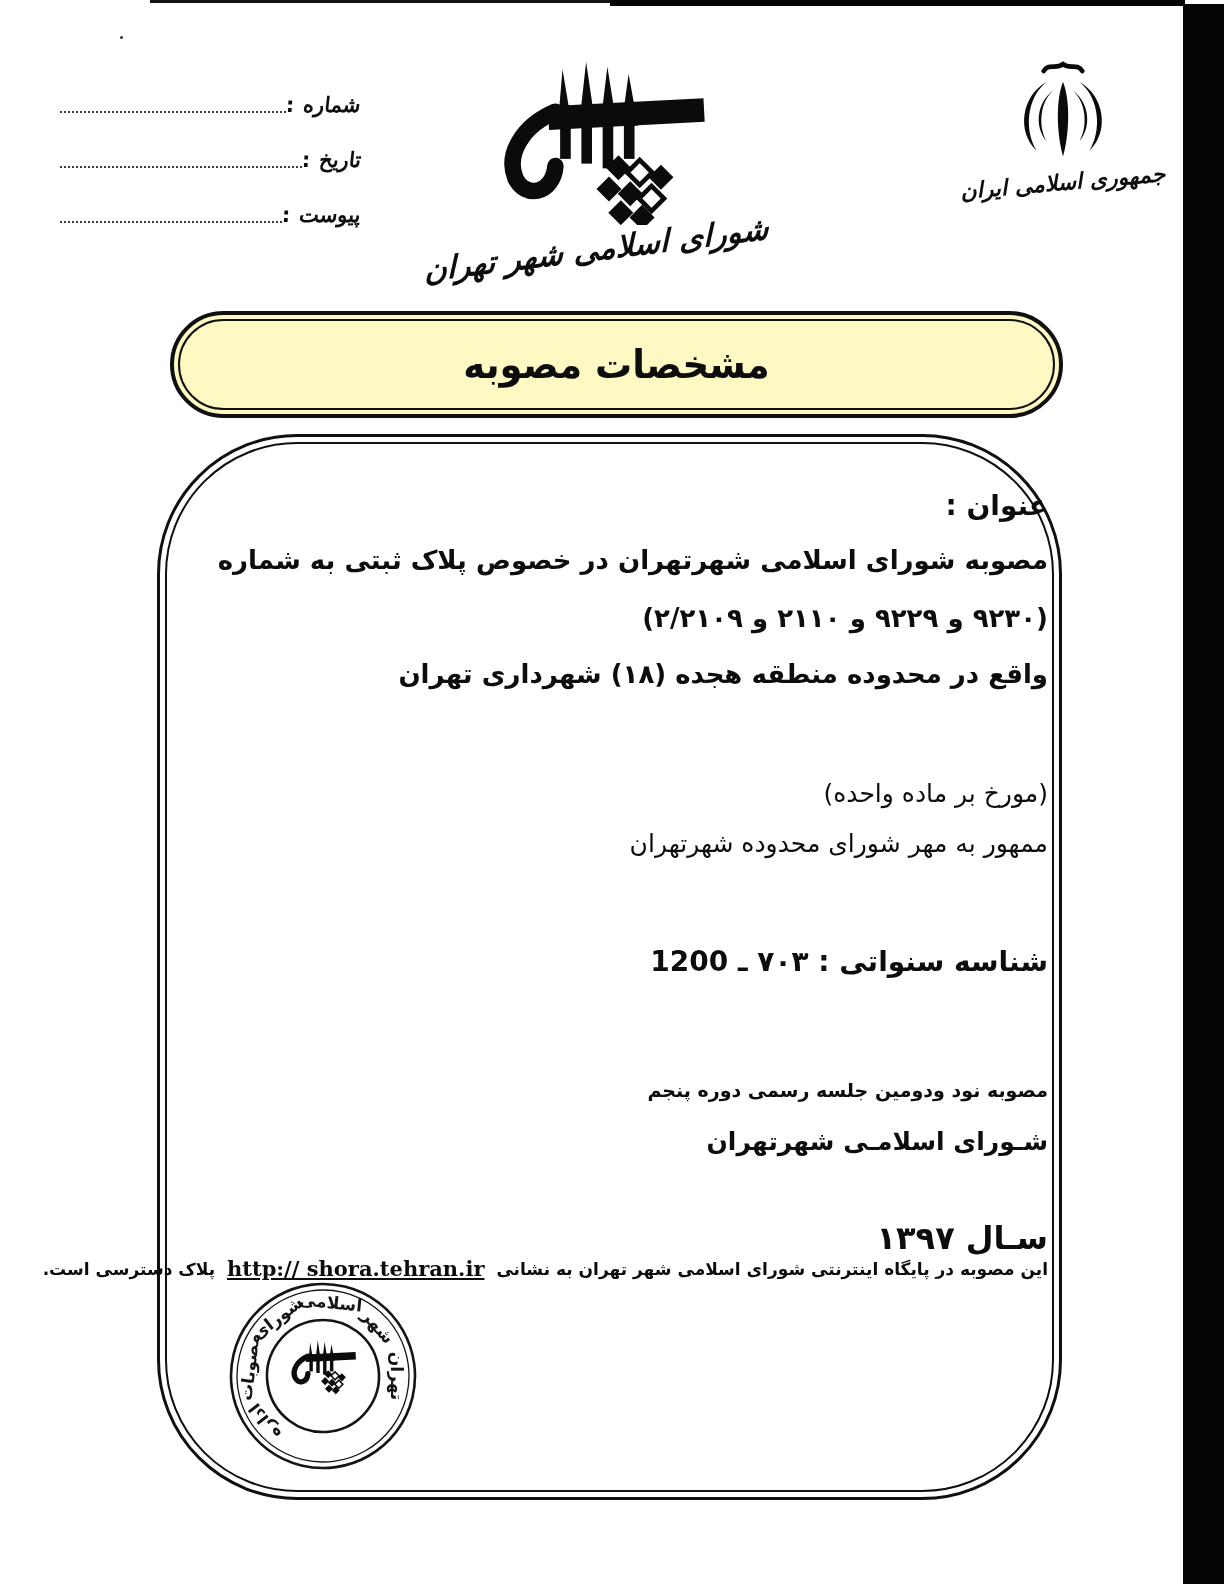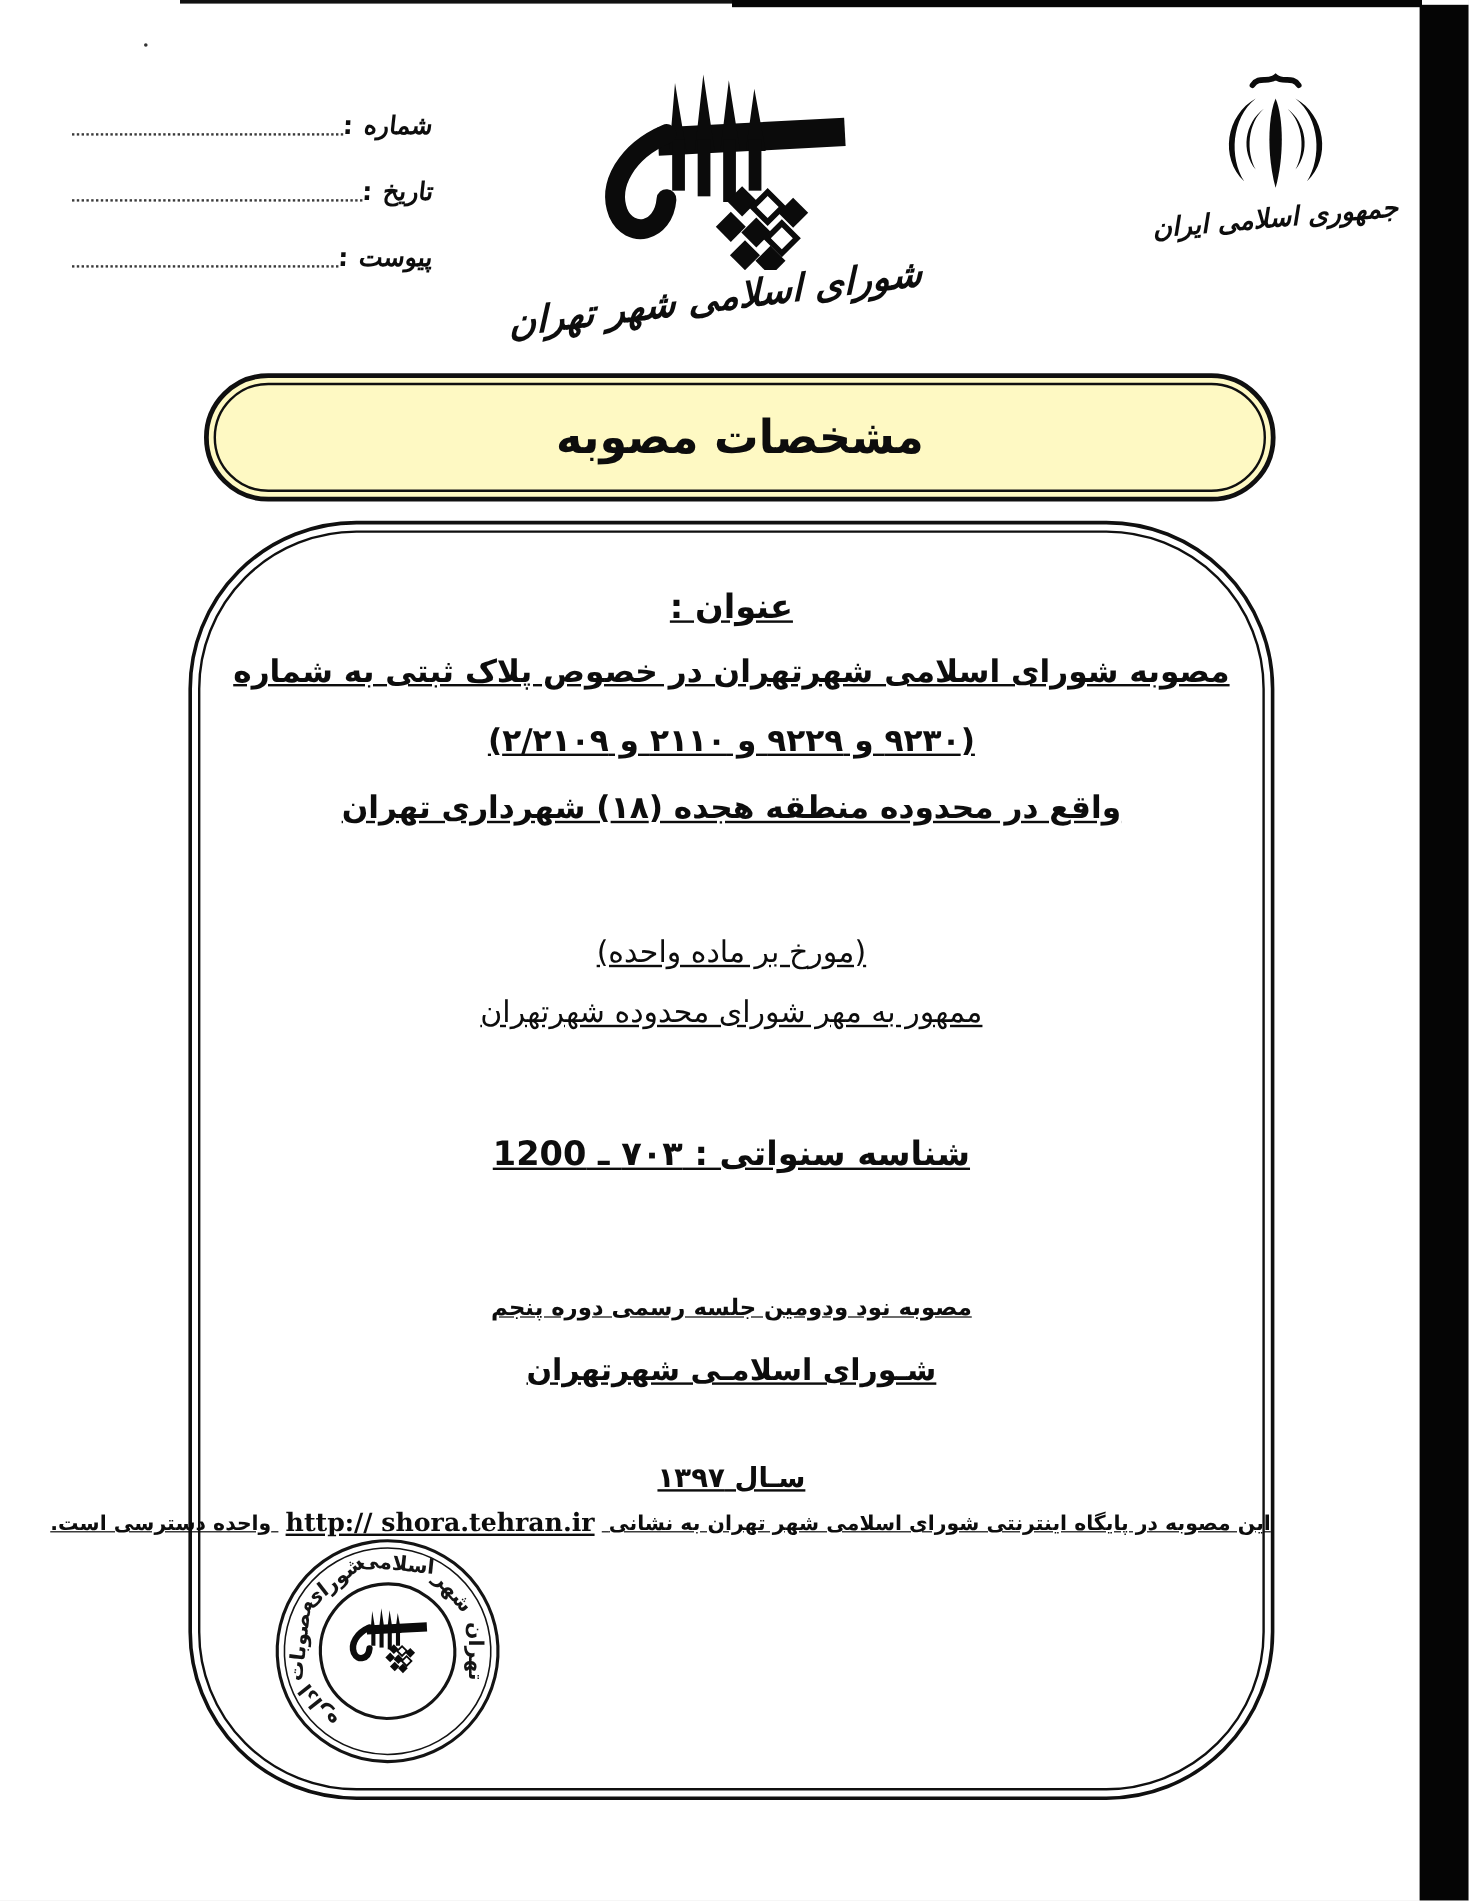--- a/index.html
+++ b/index.html
@@ -43,33 +43,33 @@
     position:absolute; inset:4px; border:2px solid #101010; border-radius:50px;
     display:flex; align-items:center; justify-content:center;
   }
   .header-title{font-size:37px; font-weight:bold; letter-spacing:0; transform:scaleY(1.05);}
   
   .main-box{
     position:absolute; left:157px; top:434px; width:905px; height:1066px;
     border:3px solid #101010; border-radius:140px; box-sizing:border-box; background:#fff;
   }
   .main-box-inner{position:absolute; inset:5px; border:2px solid #101010; border-radius:132px;}
-  .line{position:absolute; left:0; right:0; text-align:center; white-space:nowrap;text-decoration:underline;}
+  .line{position:absolute; left:0; right:11px; text-align:right; white-space:nowrap;}
   .b{font-weight:bold;}
   .t-label   {top:52px;  font-size:28px;}
   .t-line1   {top:108px; font-size:26px;}
   .t-line2   {top:166px; font-size:26px;}
   .t-line3   {top:222px; font-size:26px;}
   .n-line1   {top:342px; font-size:25px; font-weight:normal;}
   .n-line2   {top:392px; font-size:25px; font-weight:normal;}
   .annual    {top:508px; font-size:28px;}
   .s-line1   {top:642px; font-size:19px;}
   .s-line2   {top:690px; font-size:25px;}
   .s-line3   {top:736px; font-size:25px;}
-  .s-line4   {top:782px; font-size:23px;}
+  .s-line4   {top:782px; font-size:32px;}
   .footnote  {top:818px; font-size:17px; font-weight:bold;}
   .footnote .url{
     direction:ltr; unicode-bidi:isolate; display:inline-block;
     font-family:"DejaVu Serif", serif; font-size:21px; font-weight:bold;
     text-decoration:underline; padding:0 6px; transform:translateY(1px);
   }
   
   .stamp{position:absolute; left:223px; top:1276px; width:200px; height:200px;}
   .stamp svg{overflow:visible;}
   .ring-word{font-family:"DejaVu Sans", sans-serif; font-weight:bold; font-size:17px; fill:#151515;}
@@ -170,21 +170,21 @@
 
     <div class="line b annual">شناسه سنواتی : ۷۰۳ ـ 1200</div>
 
     <div class="line b s-line1">مصوبه نود ودومین جلسه رسمی دوره پنجم</div>
     <div class="line b s-line2">شـورای اسلامـی شهرتهران</div>
     <div class="line b s-line4">سـال ۱۳۹۷</div>
 
     <div class="line footnote">
       <span>این مصوبه در پایگاه اینترنتی شورای اسلامی شهر تهران به نشانی</span>
       <span class="url" dir="ltr">http:// shora.tehran.ir</span>
-      <span>واحده دسترسی است.</span>
+      <span>پلاک دسترسی است.</span>
     </div>
   </div>
 
   <div class="stamp">
     <svg width="200" height="200" viewBox="0 0 200 200">
       <g transform="rotate(-8 100 100)">
         <circle cx="100" cy="100" r="92" fill="none" stroke="#141414" stroke-width="2.6"></circle>
         <circle cx="100" cy="100" r="86" fill="none" stroke="#141414" stroke-width="1.3"></circle>
         <circle cx="100" cy="100" r="56" fill="none" stroke="#141414" stroke-width="2.6"></circle>
 

